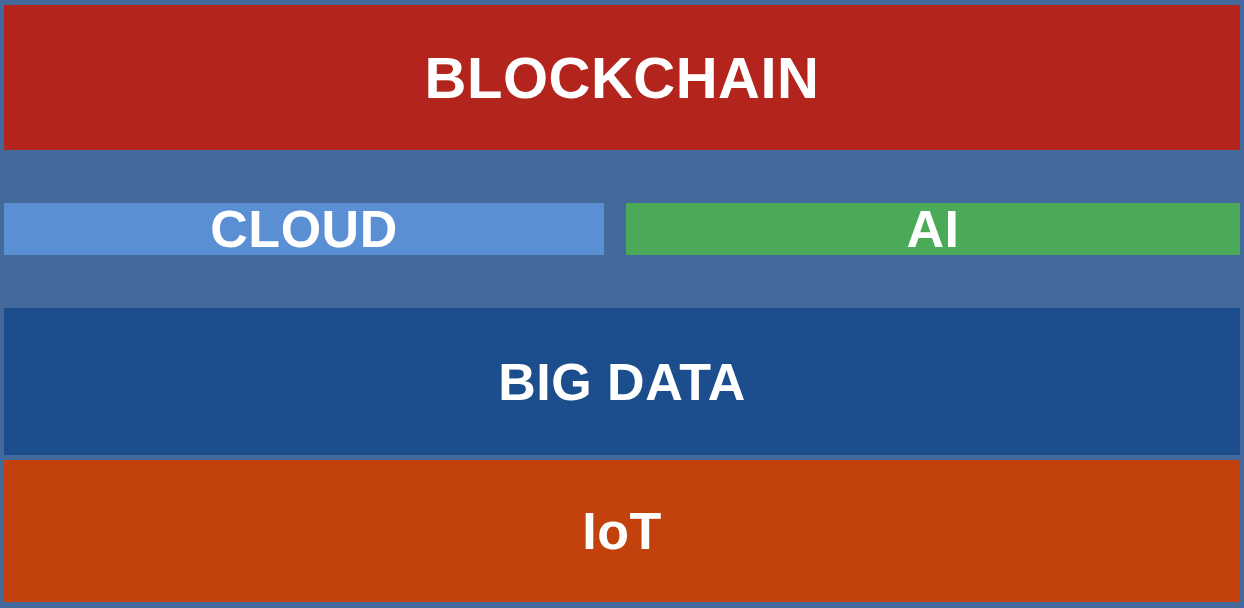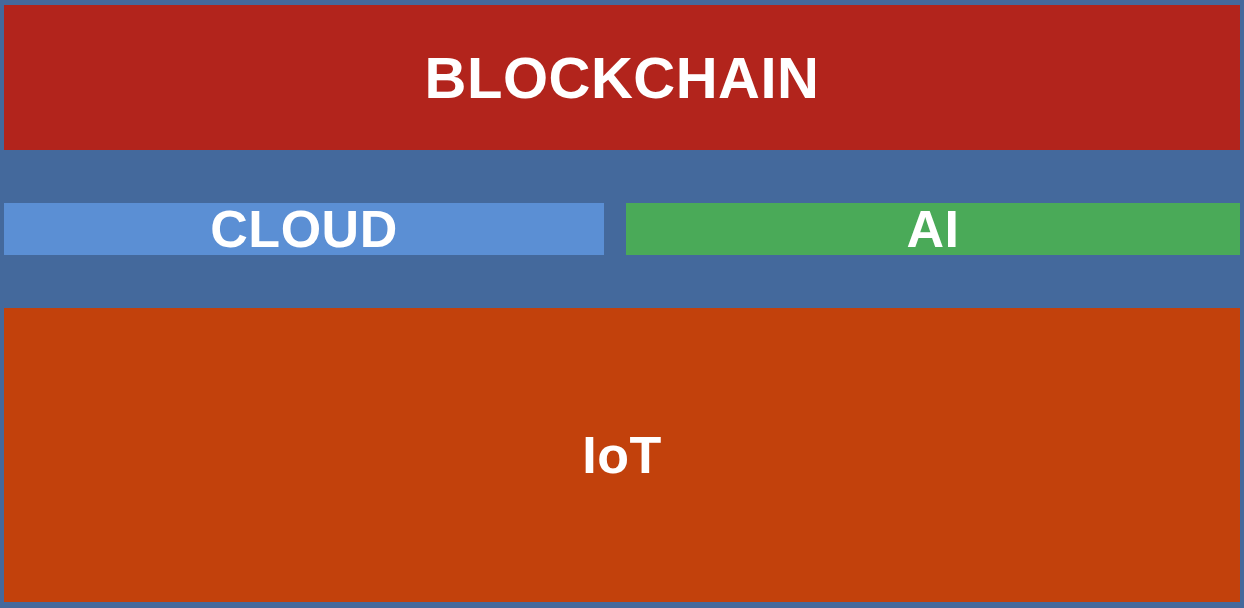--- a/index.html
+++ b/index.html
@@ -99,18 +99,21 @@
     <div class="band" id="band-cloud">
       <span class="band-label">CLOUD</span>
     </div>
 
     <div class="band" id="band-ai">
       <span class="band-label">AI</span>
     </div>
 
   </div>
 
+  <div class="band" id="band-bigdata">
+    <span class="band-label">BIG DATA</span>
+  </div>
 
   <div class="band" id="band-iot">
     <span class="band-label">IoT</span>
   </div>
 
 </div>
 
 </body></html>

